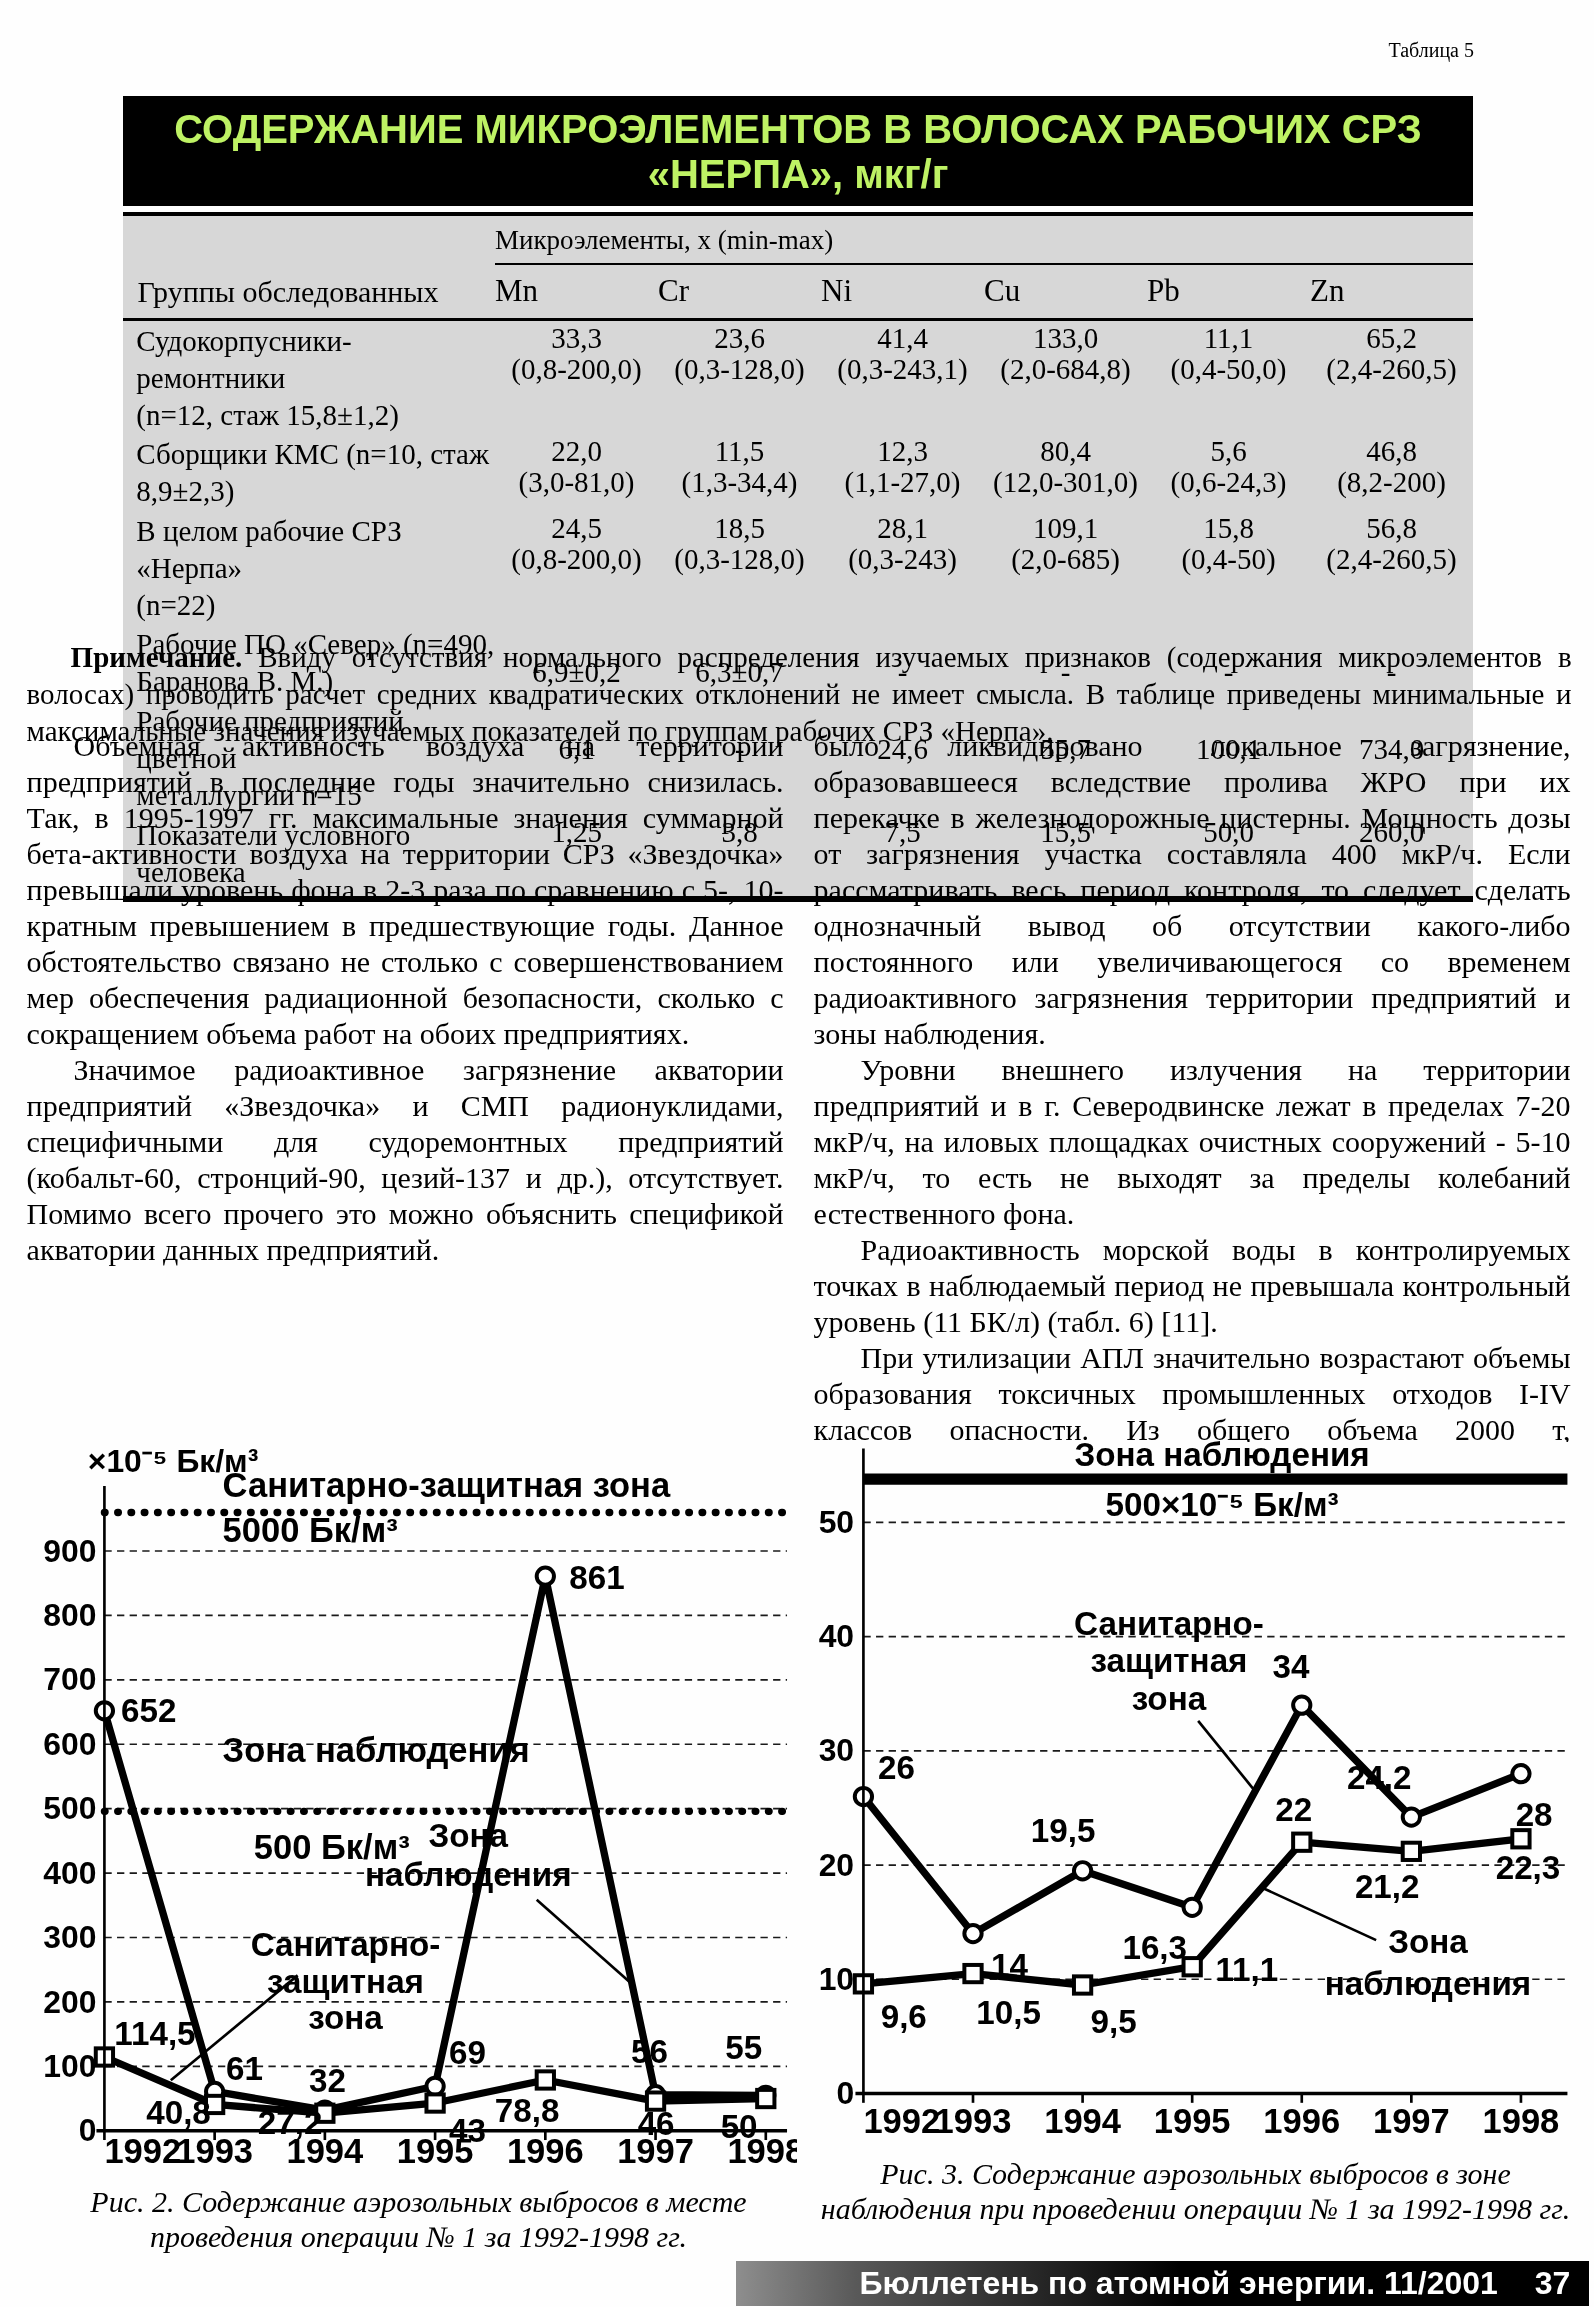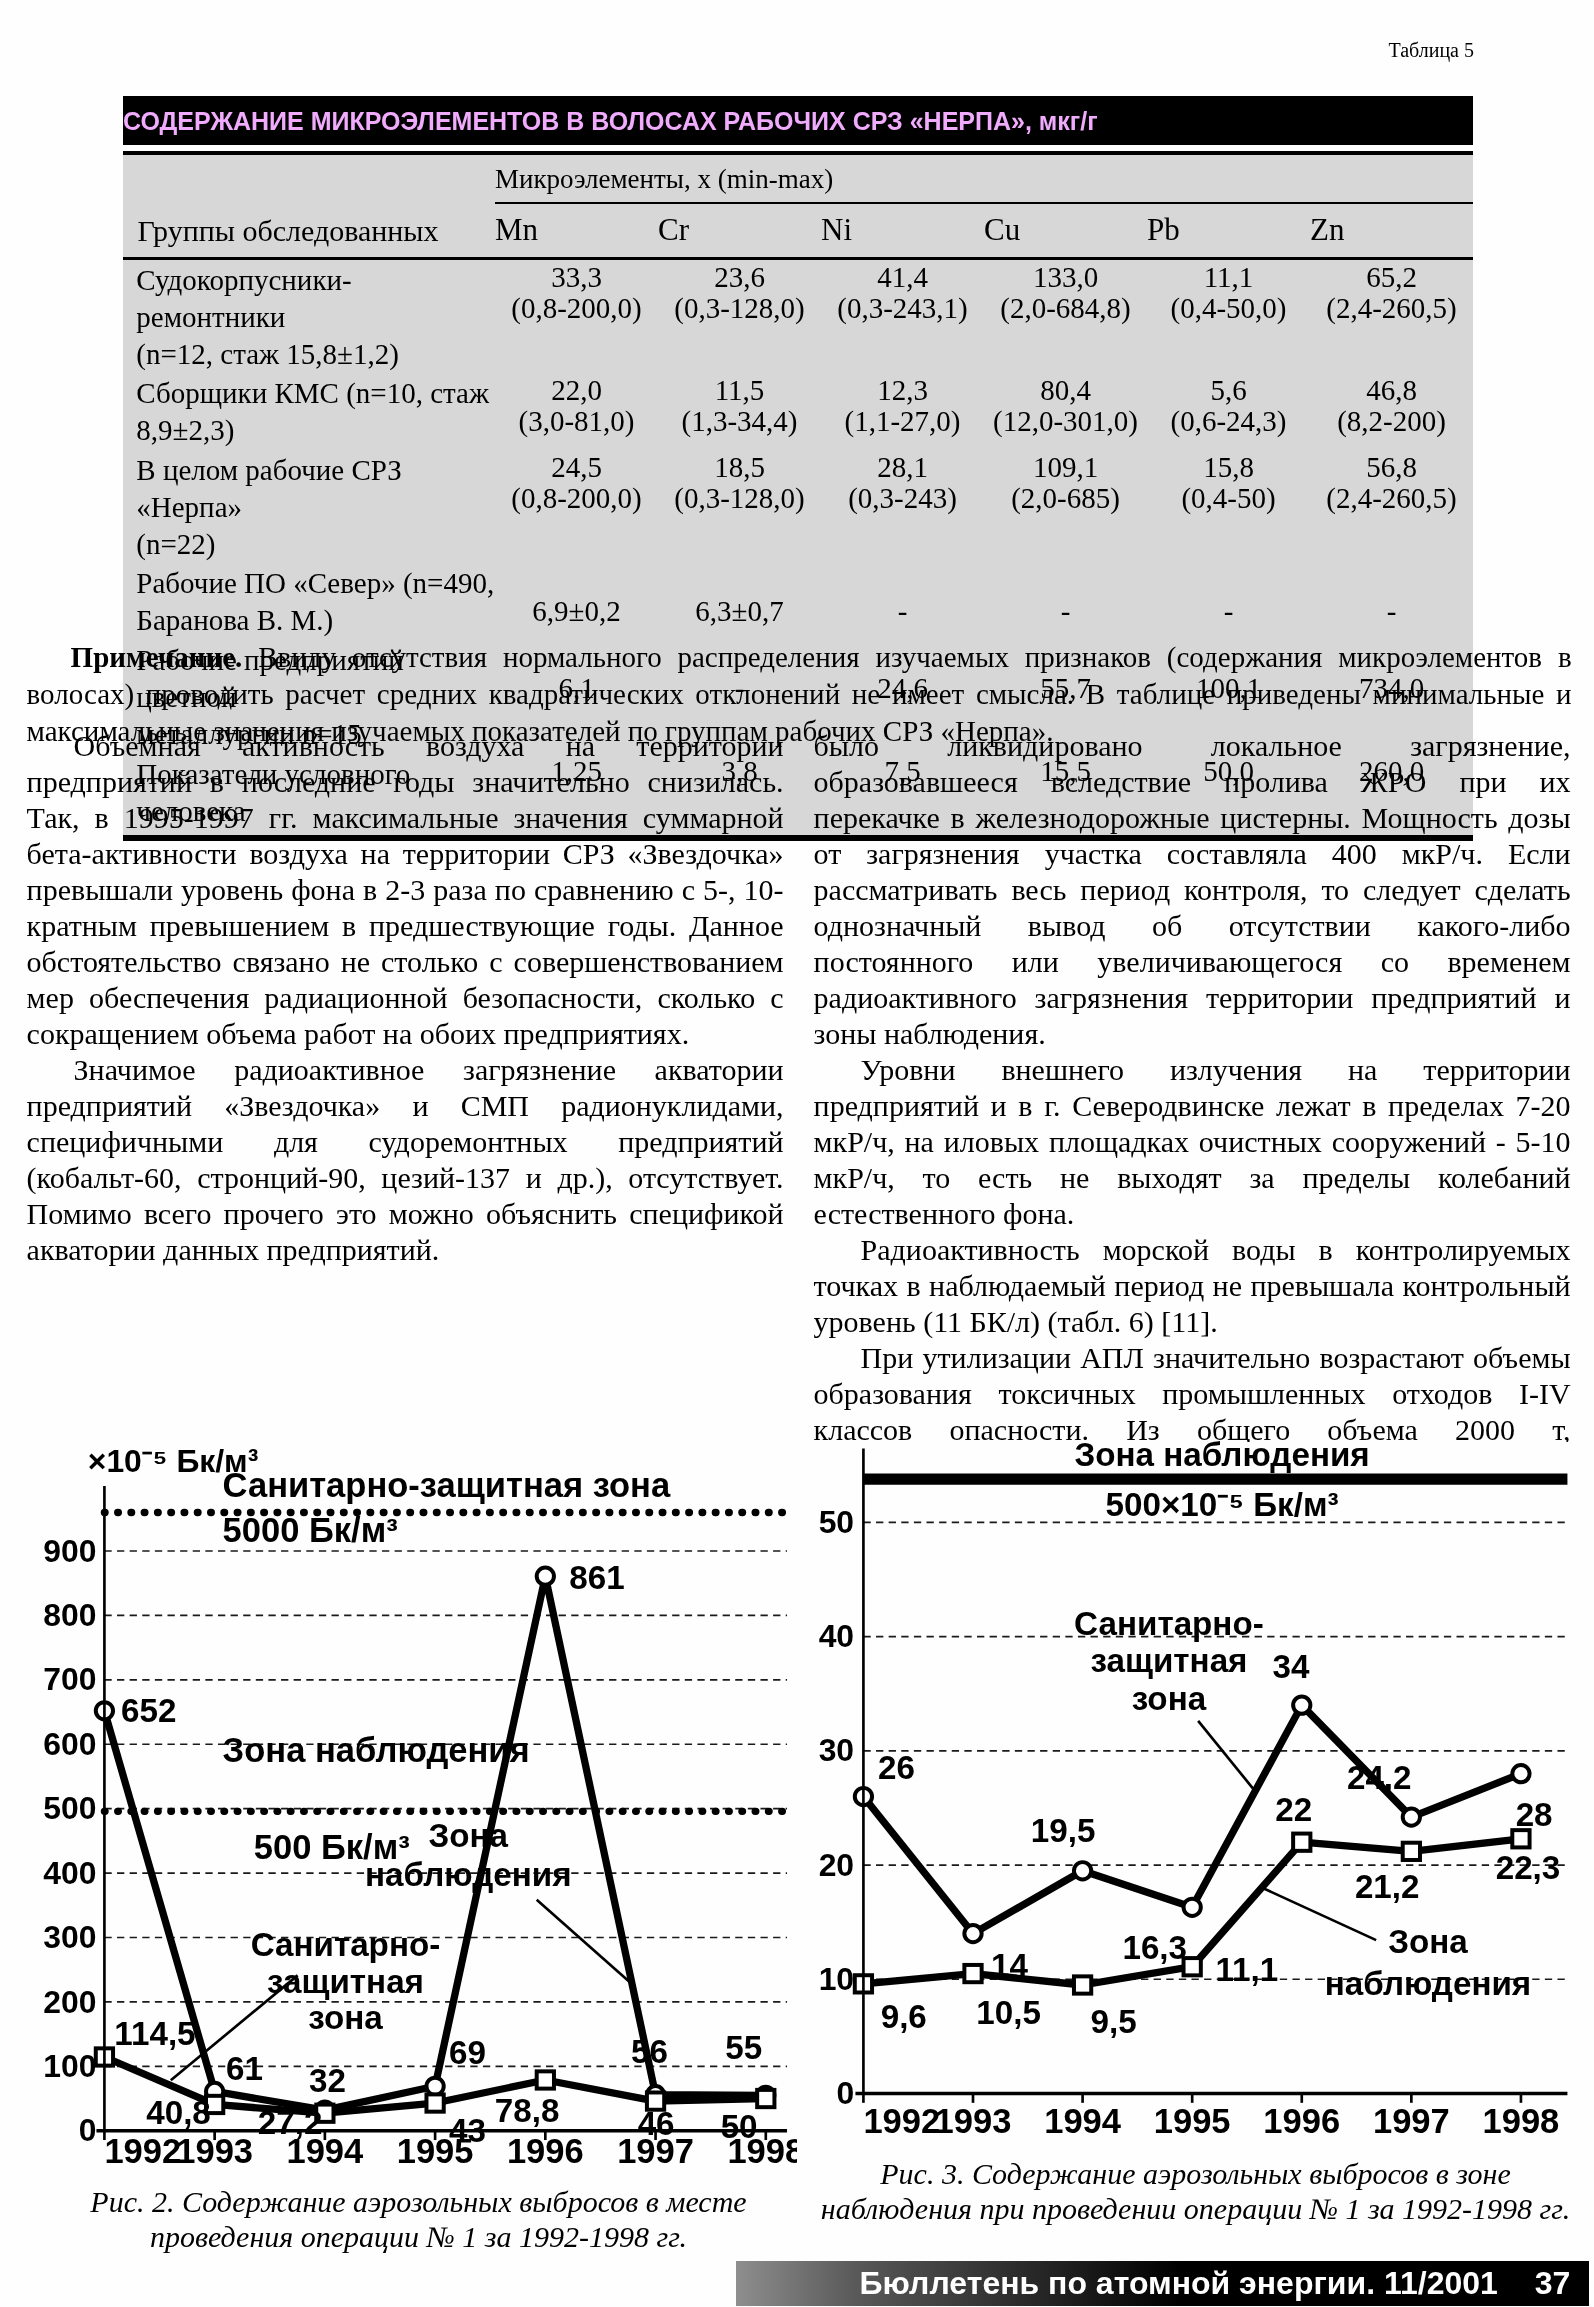--- a/index.html
+++ b/index.html
@@ -2,22 +2,22 @@
 <html lang="ru" style="font-size:10.6px"><head>
 <meta charset="utf-8">
 <style>
   html,body{margin:0;padding:0;background:#888;}
   #page{position:relative;width:1595px;height:2307px;background:#fefefe;overflow:hidden;
         font-family:"Liberation Serif",serif;color:#000;}
   
   #table-label{position:absolute;top:39px;right:121px;font-size:20px;}
   
   #tbl{position:absolute;left:123px;top:96px;width:1350px;}
-  #tbl-title{background:#000;color:#f0abfc;
-             font-family:"Liberation Sans",sans-serif;font-weight:bold;font-size:25px;
+  #tbl-title{background:#000;color:#bef264;text-align:center;
+             font-family:"Liberation Sans",sans-serif;font-weight:bold;font-size:40px;
              padding:10.6px 0 9.3px 0;letter-spacing:0px;}
   #tbl-gap{height:6px;background:#fff;}
   #tbl-rule{height:4px;background:#000;}
   #tbl-body{background:#d7d7d7;border-bottom:6px solid #000;padding-bottom:4px;}
   .hdr-grid{display:grid;grid-template-columns:372px repeat(6,1fr);}
   #span-hdr{grid-column:2 / span 6;font-size:27px;padding:9.3px 0 6.6px 0;
             border-bottom:2.7px solid #000;}
   #group-hdr{grid-column:1;grid-row:1 / span 2;align-self:end;padding:0 0 9.3px 14.6px;font-size:30px;}
   .elem{text-align:left;font-size:31px;padding:8px 0 9.3px 0;}
   #hdr-rule{height:3.3px;background:#000;}

